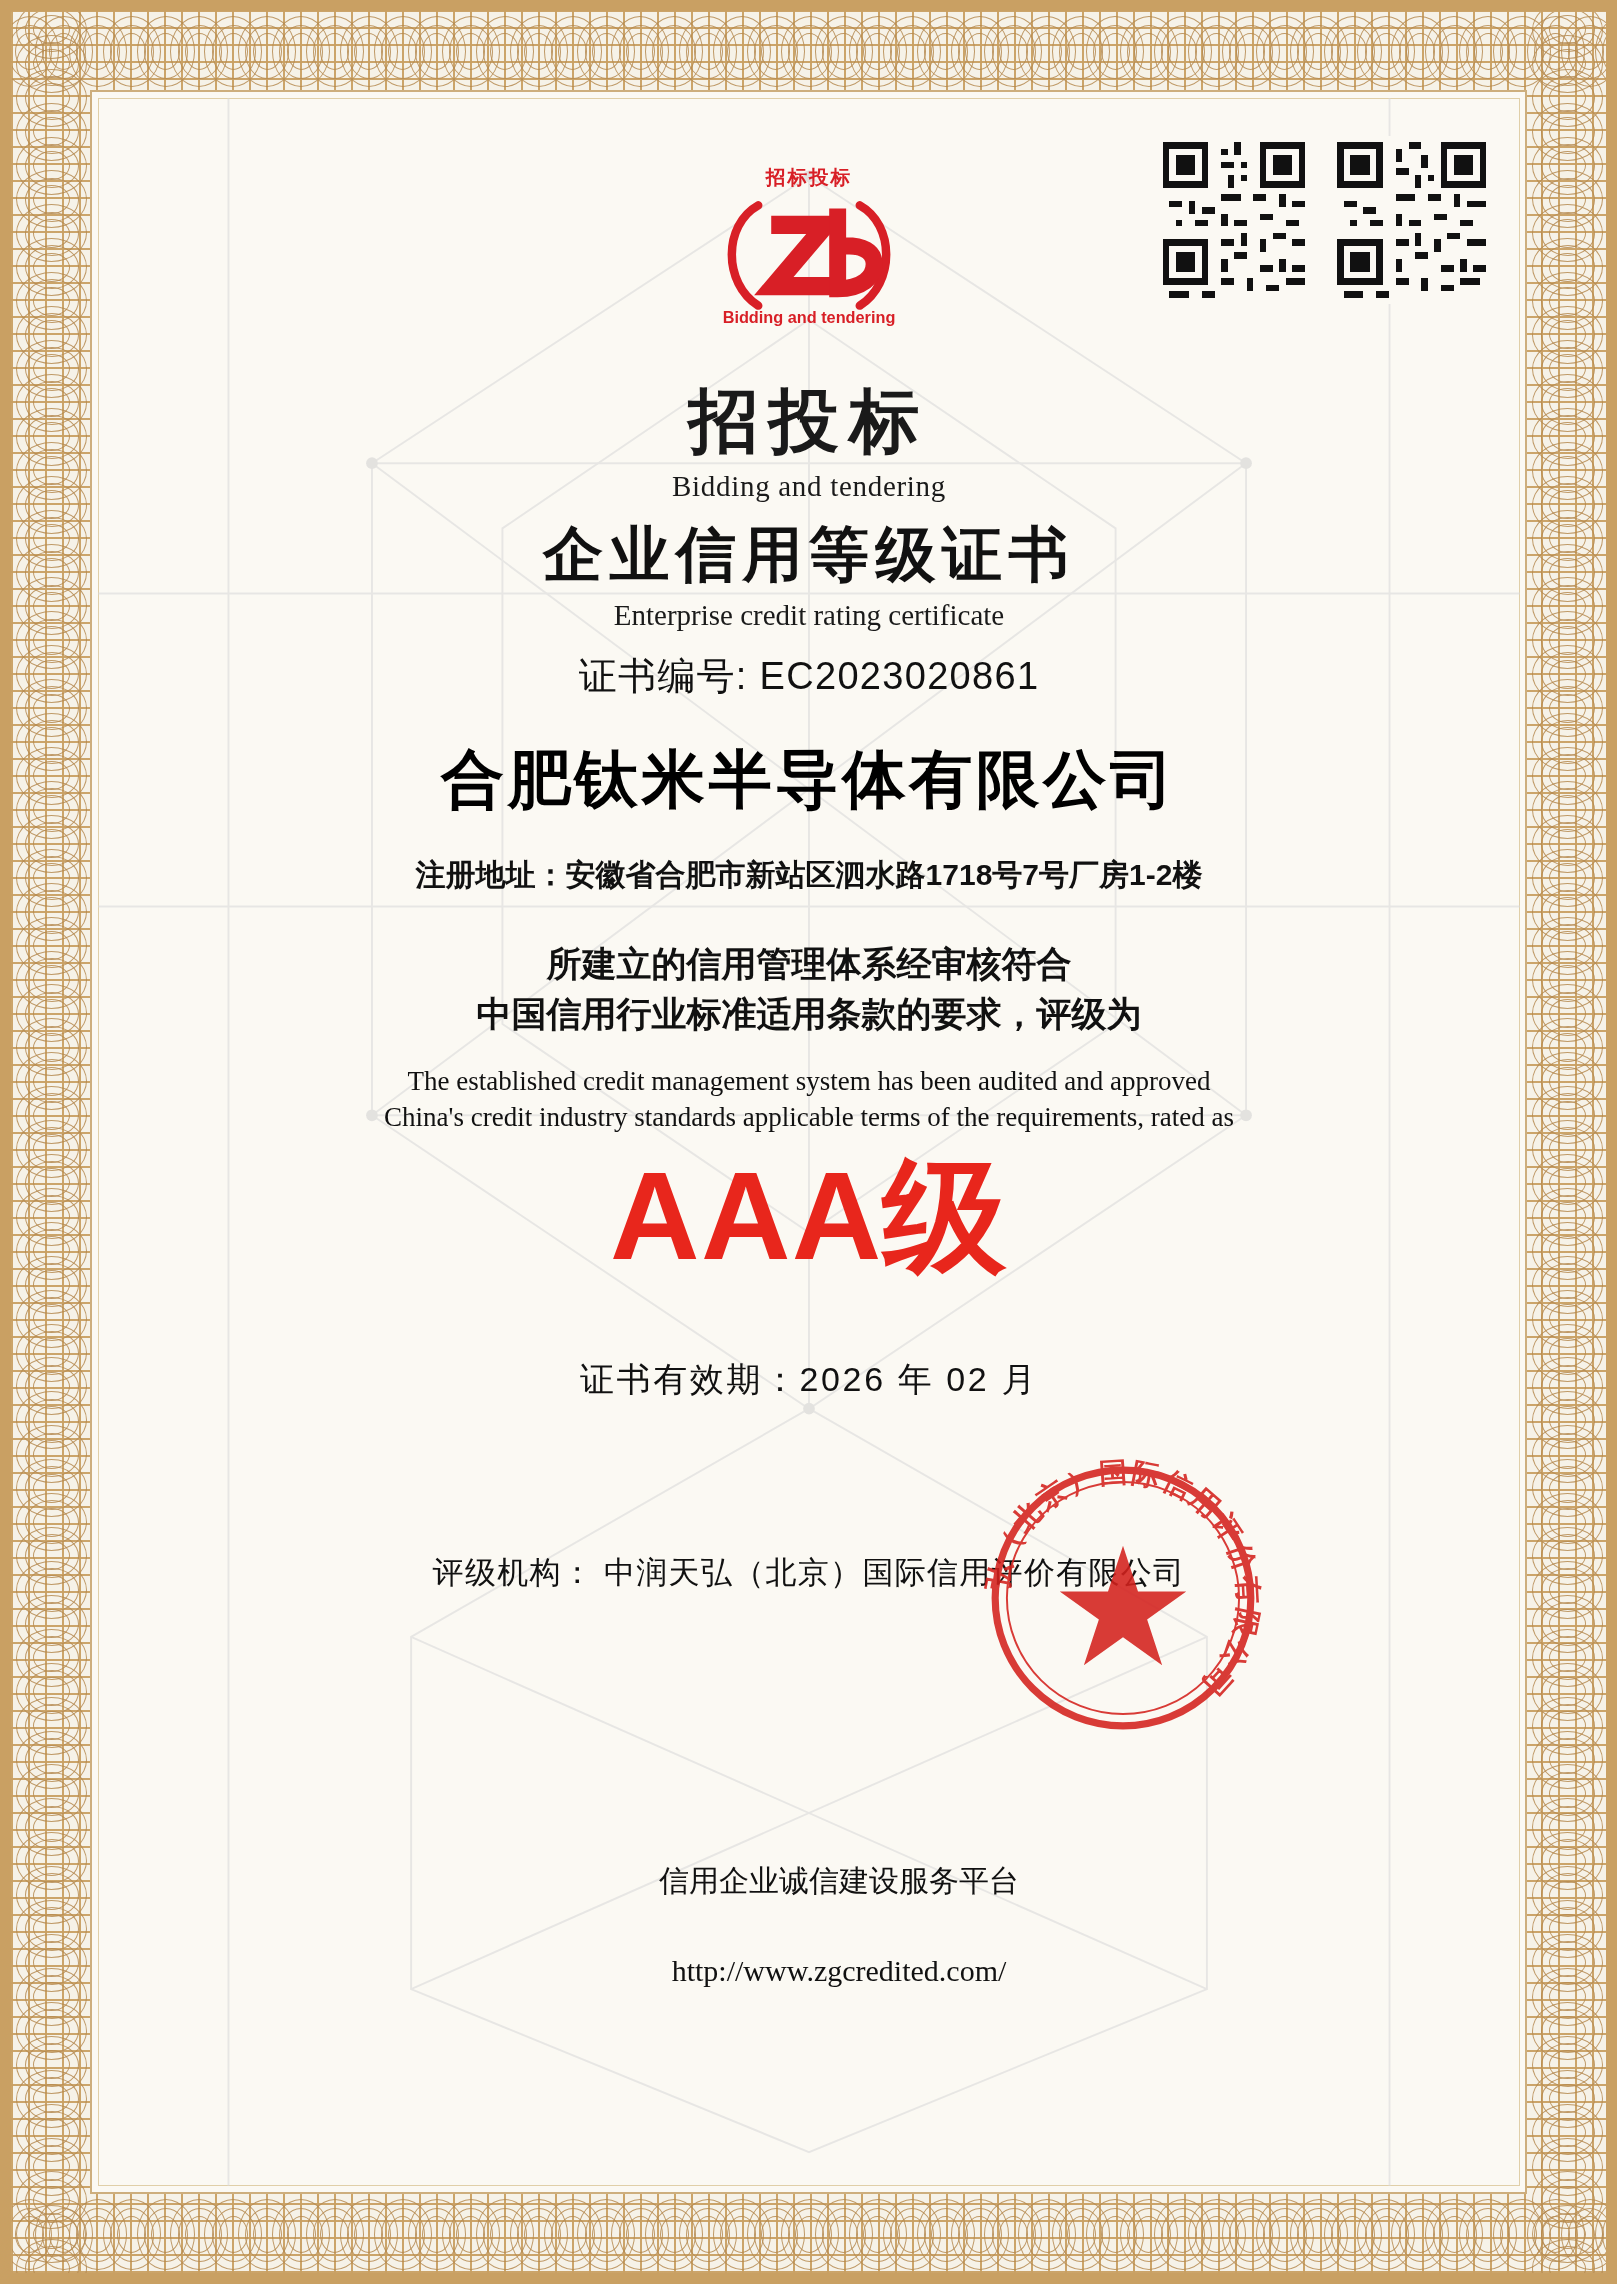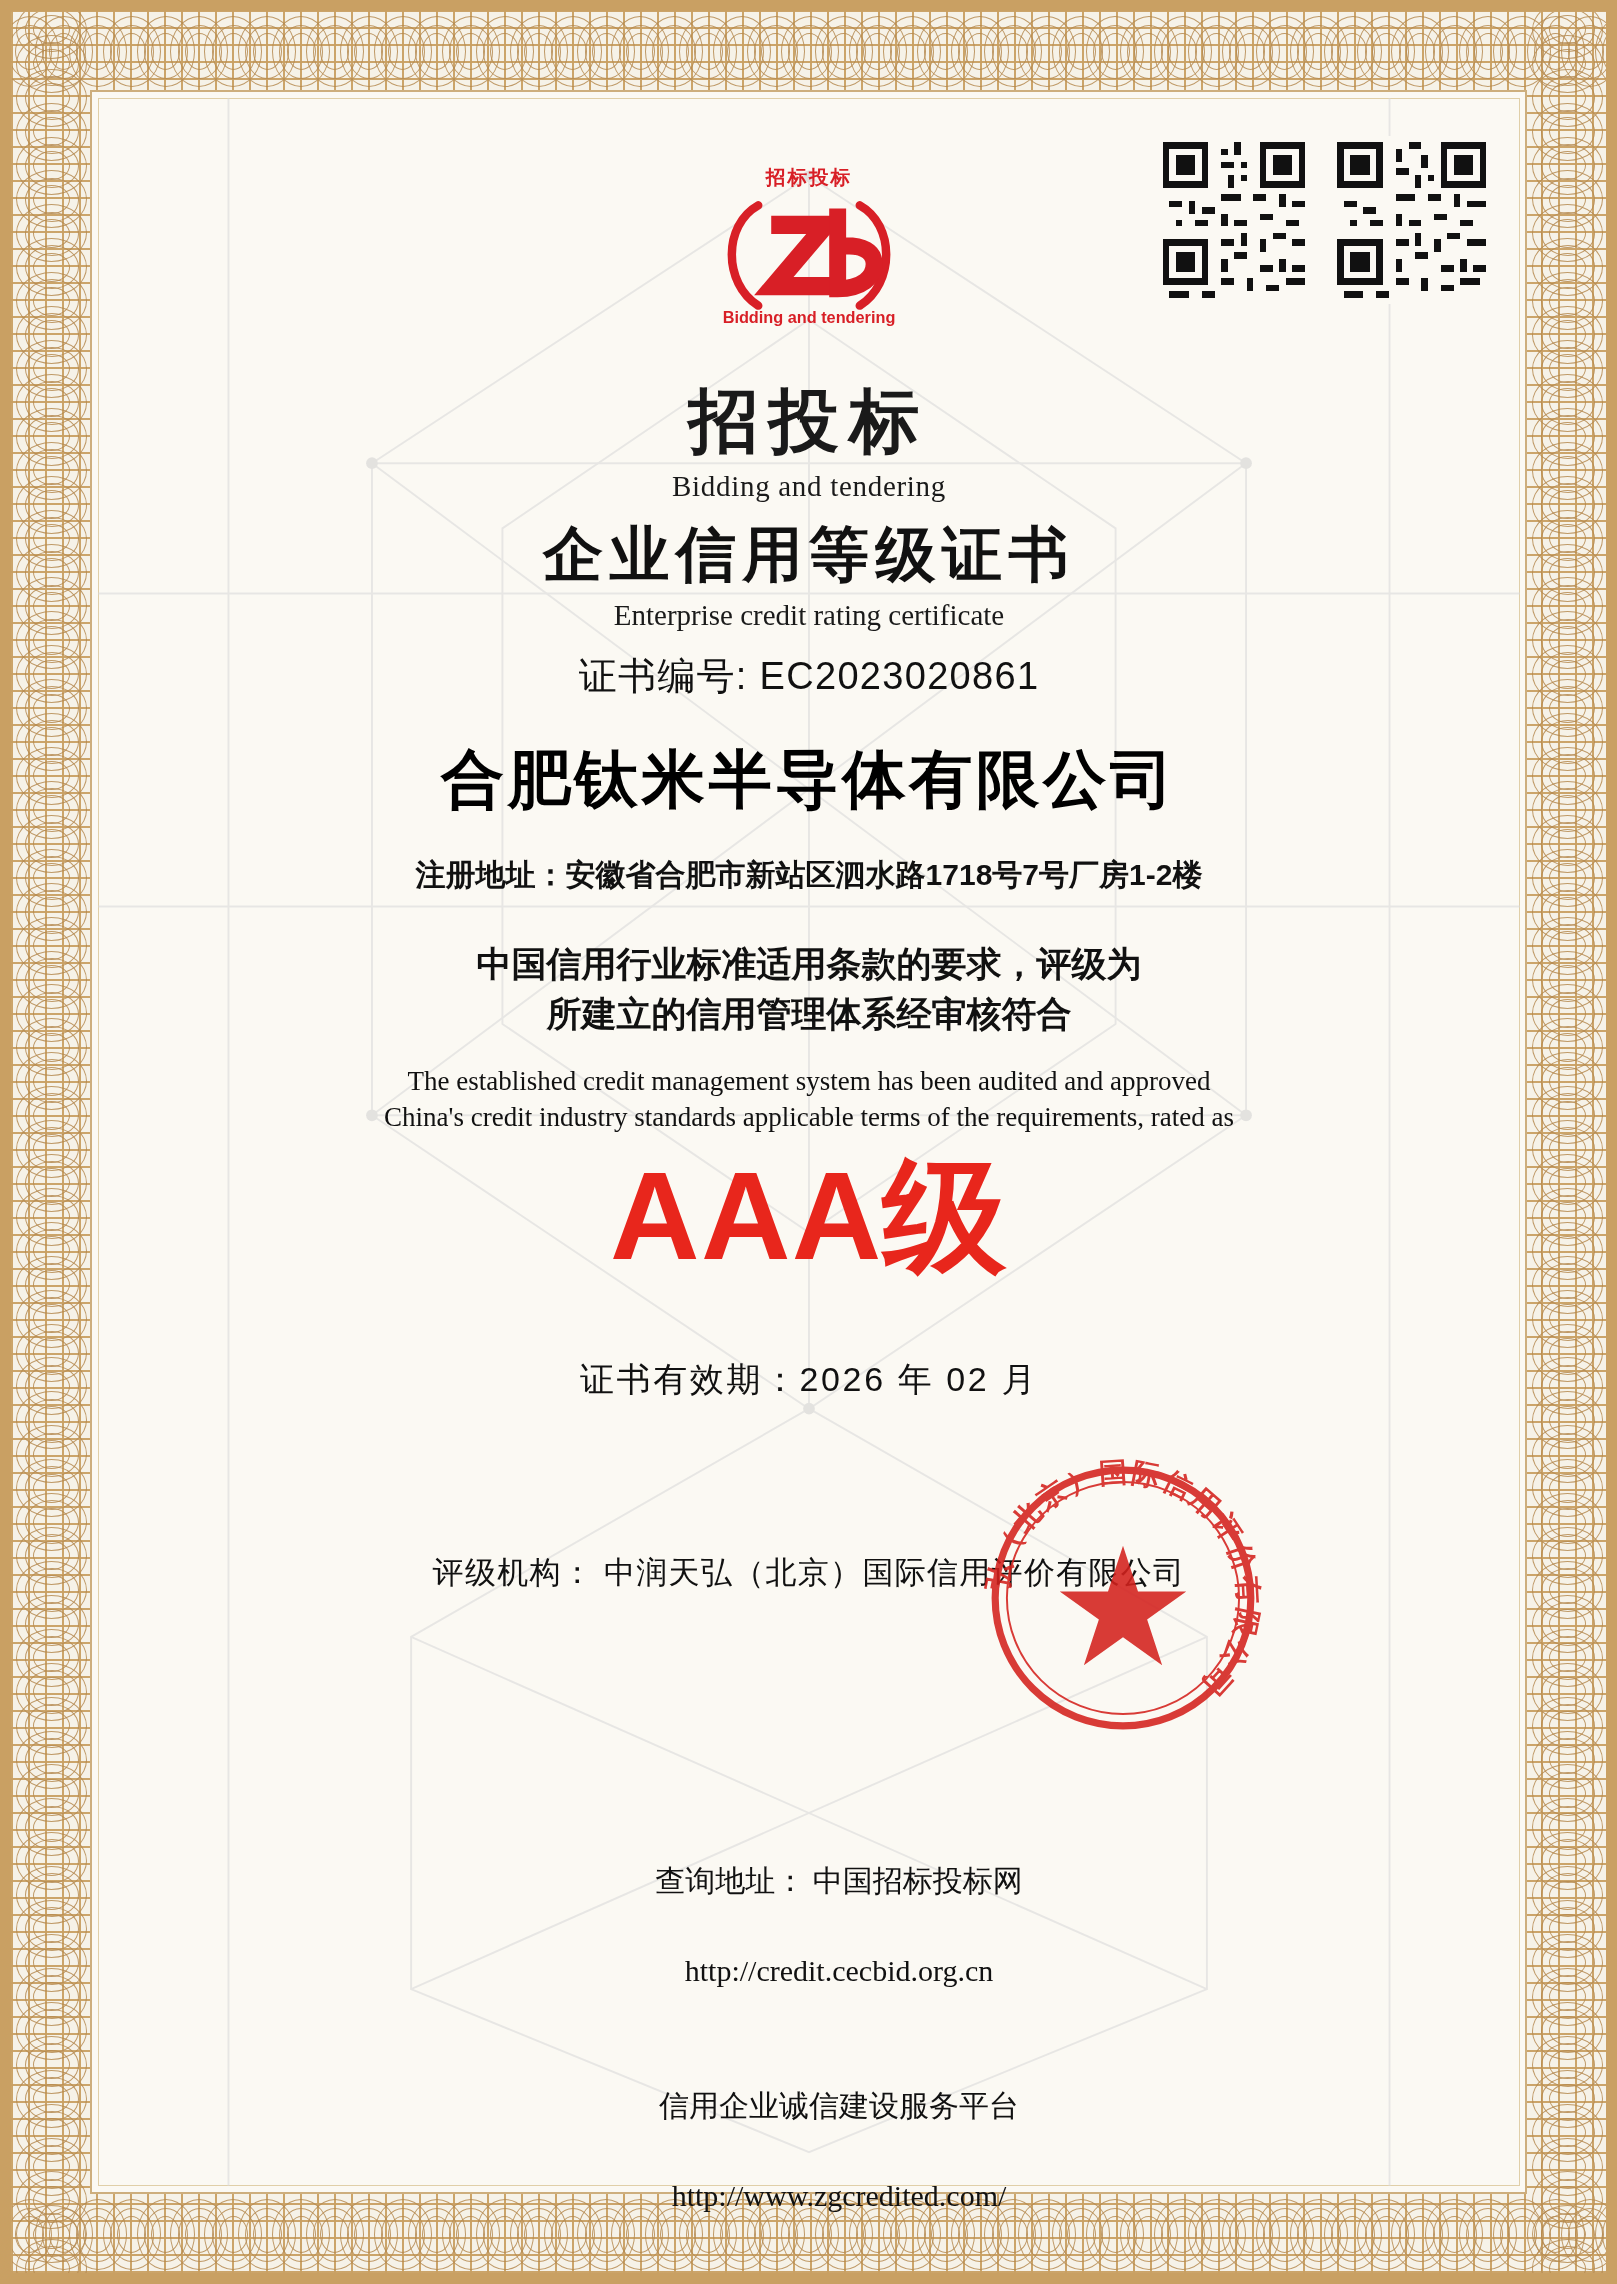--- a/index.html
+++ b/index.html
@@ -1140,22 +1140,22 @@
     <div class="subtitle-cn">企业信用等级证书</div>
     <div class="subtitle-en">Enterprise credit rating certificate</div>
 
     <div class="cert-no">证书编号: EC2023020861</div>
 
     <div class="company">合肥钛米半导体有限公司</div>
 
     <div class="address">注册地址：安徽省合肥市新站区泗水路1718号7号厂房1-2楼</div>
 
     <div class="statement-cn">
+      <div>所建立的信用管理体系经审核符合</div>
       <div>中国信用行业标准适用条款的要求，评级为</div>
-      <div>所建立的信用管理体系经审核符合</div>
     </div>
 
     <div class="statement-en">
       <div>The established credit management system has been audited and approved</div>
       <div>China's credit industry standards applicable terms of the requirements, rated as</div>
     </div>
 
     <div class="rating">AAA级</div>
 
     <div class="valid-date">证书有效期：2026 年 02 月</div>
@@ -1169,25 +1169,20 @@
       <circle cx="230" cy="230" r="196" fill="none" stroke="#d4211d" stroke-width="11"></circle>
       <circle cx="230" cy="230" r="178" fill="none" stroke="#d4211d" stroke-width="3"></circle>
       <text font-family="'Liberation Sans', sans-serif" font-size="43" fill="#d4211d" font-weight="bold" letter-spacing="4">
         <textPath href="#sealArc" startOffset="26%" text-anchor="middle">中润天弘（北京）国际信用评价有限公司</textPath>
       </text>
       <polygon fill="#d4211d" points="230,150 253,220 327,220 267,263 290,333 230,290 170,333 193,263 133,220 207,220"></polygon>
     </svg>
 
     <div class="footer">
       <div class="row">
-        <span>查询地址： 中国招标投标网</span>
-        <span>  </span>
-        <span>http://credit.cecbid.org.cn</span>
-      </div>
-      <div class="row">
         <span>信用企业诚信建设服务平台</span>
         <span>  </span>
         <span>http://www.zgcredited.com/</span>
       </div>
     </div>
 
   </div>
 </div>
 
 

